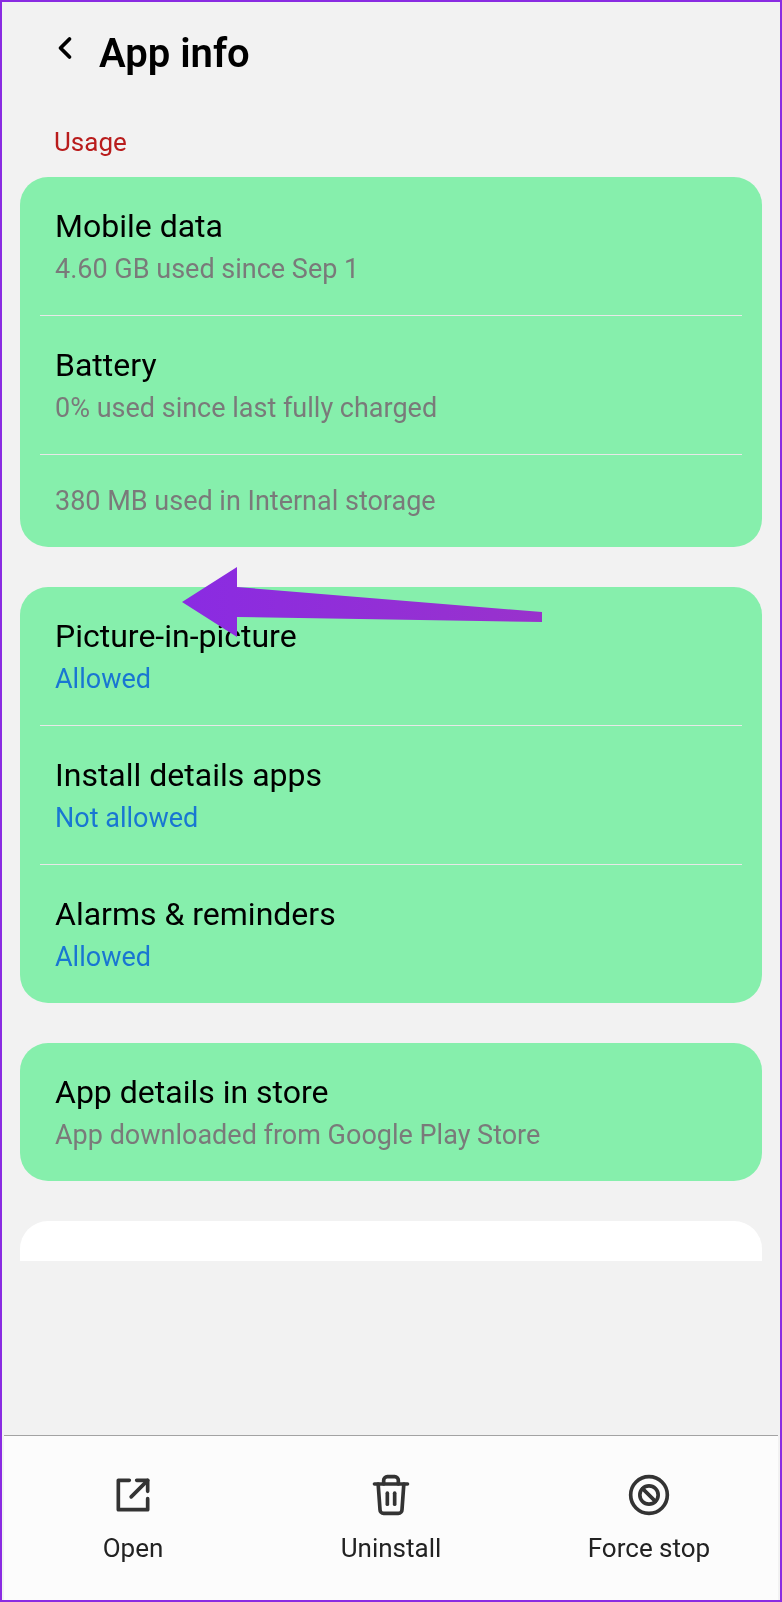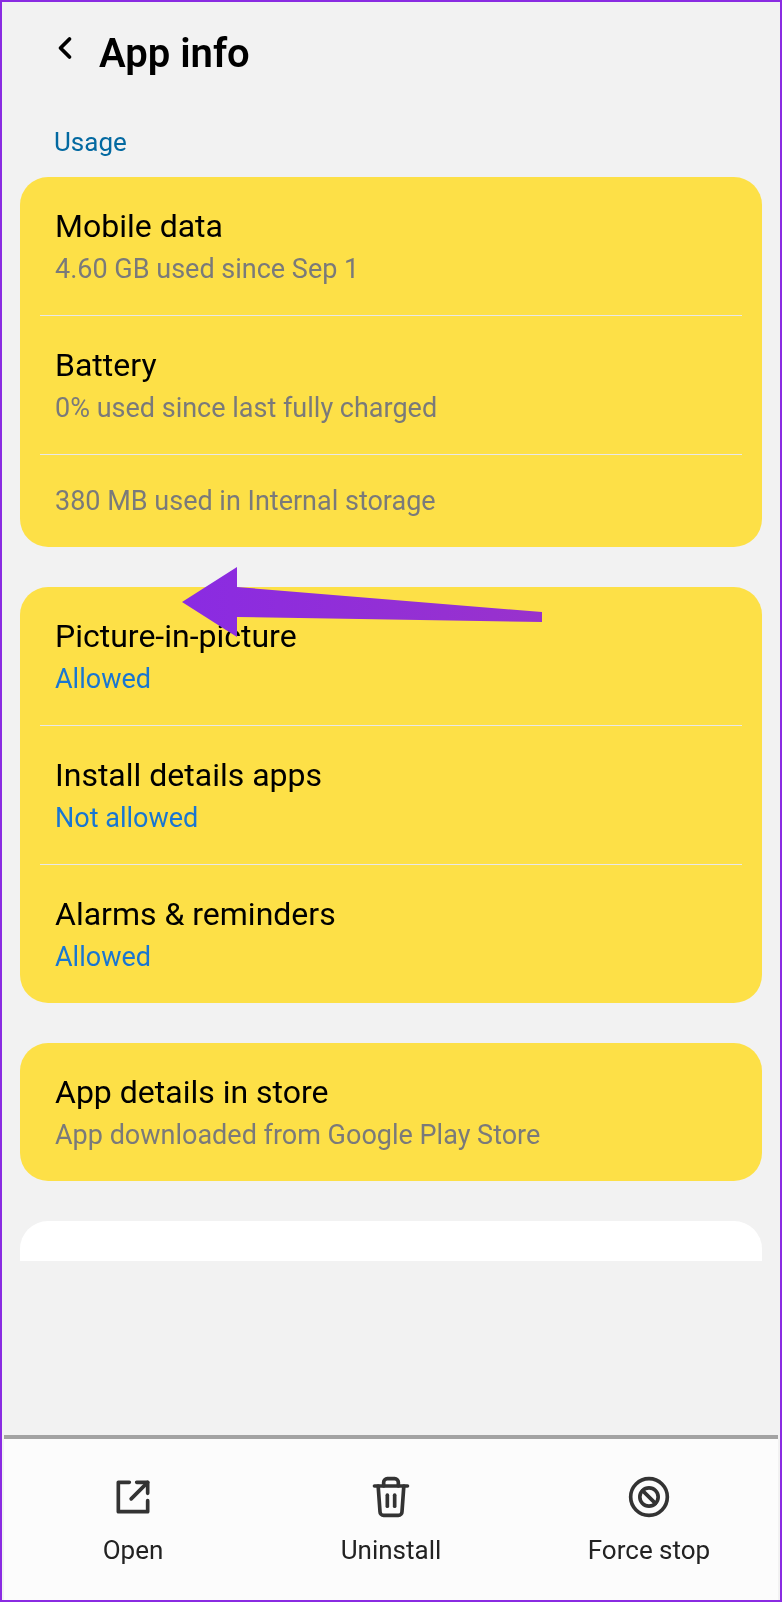--- a/index.html
+++ b/index.html
@@ -19,26 +19,26 @@
       gap: 16px;
     }
     .back-icon svg { width: 36px; height: 36px; }
     .header-title {
       font-size: 40px;
       font-weight: 600;
       color: #000;
     }
     .section-label {
       font-size: 26px;
-      color: #0369a1;
+      color: #b91c1c;
       padding: 0 0 20px 52px;
       font-weight: 400;
     }
     .card {
-      background: #fde047;
+      background: #86efac;
       margin: 0 18px 40px 18px;
       border-radius: 28px;
       overflow: hidden;
     }
     .row {
       padding: 30px 35px;
     }
     .row-title {
       font-size: 32px;
       color: #000;
@@ -63,21 +63,21 @@
     .bottom-bar {
       position: absolute;
       bottom: 0;
       left: 2px;
       right: 2px;
       height: 165px;
       background: #fcfcfc;
       display: flex;
       justify-content: space-around;
       align-items: center;
-      border-top: 4px solid #a3a3a3;
+      border-top: 1px solid #a3a3a3;
     }
     .bottom-btn {
       display: flex;
       flex-direction: column;
       align-items: center;
       gap: 12px;
       flex: 1;
     }
     .bottom-btn svg { width: 44px; height: 44px; }
     .bottom-label {

